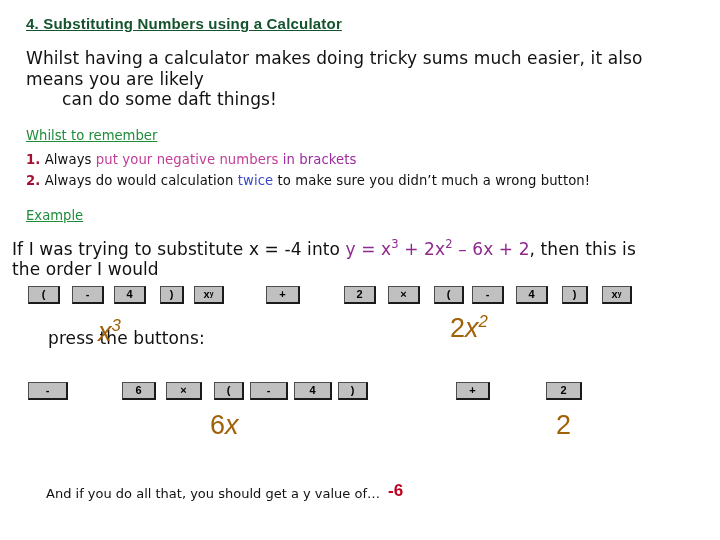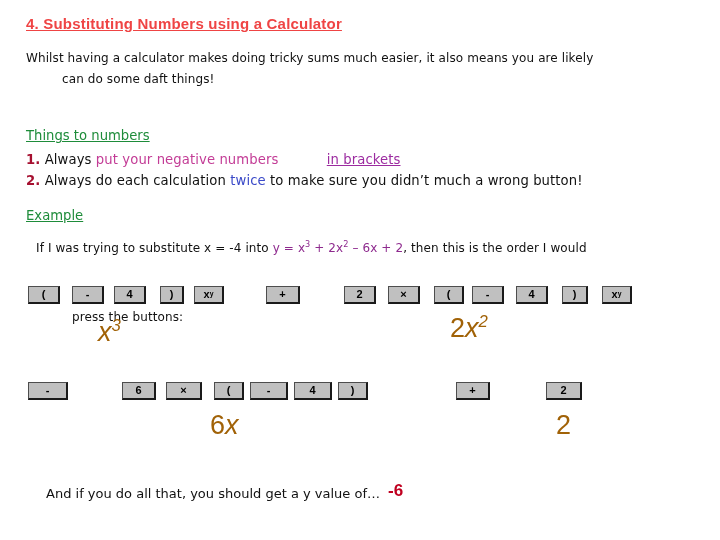--- a/index.html
+++ b/index.html
@@ -17,31 +17,31 @@
   }
 
   
   #slide-title {
     position: absolute;
     left: 26px;
     top: 15px;
     font-family: "Liberation Sans", sans-serif;
     font-size: 15px;
     font-weight: bold;
-    color: #ef4444;
+    color: #14532d;
     text-decoration: underline;
     letter-spacing: 0.2px;
     white-space: nowrap;
   }
 
   
   .body-text {
     position: absolute;
     font-family: "DejaVu Sans", sans-serif;
-    font-size: 12px;
+    font-size: 17px;
     line-height: 20.5px;
     color: #111111;
     letter-spacing: 0.1px;
   }
   #intro-paragraph {
     left: 26px;
     top: 48px;
     width: 648px;
     text-indent: 0;
   }
@@ -71,35 +71,33 @@
     top: 171px;
     font-size: 13.2px;
   }
   .rule-num {
     color: #A61030;
     font-weight: bold;
   }
   .pink { color: #C33C96; }
   .purple-underline {
     color: #9C2BA0;
-    text-decoration: underline;
-    margin-left: 44px;
   }
   .blue-word { color: #3A49C8; }
 
   #example-heading {
     position: absolute;
     left: 26px;
     top: 208px;
     font-size: 13.2px;
     color: #1E8C3A;
     text-decoration: underline;
   }
   #example-paragraph {
-    left: 36px;
+    left: 12px;
     top: 234px;
     width: 648px;
   }
   #example-paragraph .wrap-indent {
     display: block;
     padding-left: 36px;
     margin-top: 48px;
   }
   .expr-purple { color: #8E2A8E; }
   .expr-purple sup { font-size: 0.68em; }
@@ -168,30 +166,30 @@
 </head>
 <body>
 
 <div id="slide-title">4. Substituting Numbers using a Calculator</div>
 
 <div id="intro-paragraph" class="body-text">
   <span>Whilst having a calculator makes doing tricky sums much easier, it also means you are likely</span>
   <span class="wrap-indent">can do some daft things!</span>
 </div>
 
-<div id="things-heading">Things to numbers</div>
+<div id="things-heading">Whilst to remember</div>
 
 <div id="rule-1" class="body-text" style="position:absolute;">
   <span class="rule-num">1.</span>
   <span>Always </span><span class="pink">put your negative numbers </span><span class="purple-underline">in brackets</span>
 </div>
 
 <div id="rule-2" class="body-text" style="position:absolute;">
   <span class="rule-num">2.</span>
-  <span>Always do each calculation </span><span class="blue-word">twice</span><span> to make sure you didn’t much a wrong button!</span>
+  <span>Always do would calculation </span><span class="blue-word">twice</span><span> to make sure you didn’t much a wrong button!</span>
 </div>
 
 <div id="example-heading">Example</div>
 
 <div id="example-paragraph" class="body-text">
   <span>If I was trying to substitute x = -4 into </span><span class="expr-purple"><span>y</span><span> = </span><span>x</span><sup>3</sup><span> + 2</span><span>x</span><sup>2</sup><span> – 6x + 2</span></span><span>, then this is the order I would</span>
   <span class="wrap-indent">press the buttons:</span>
 </div>
 
 <div id="keys-row-1">

